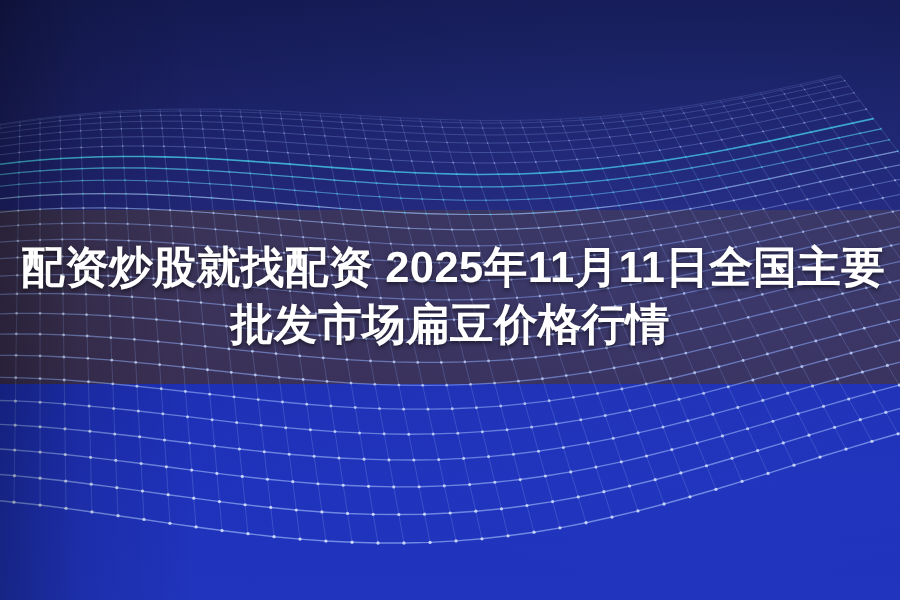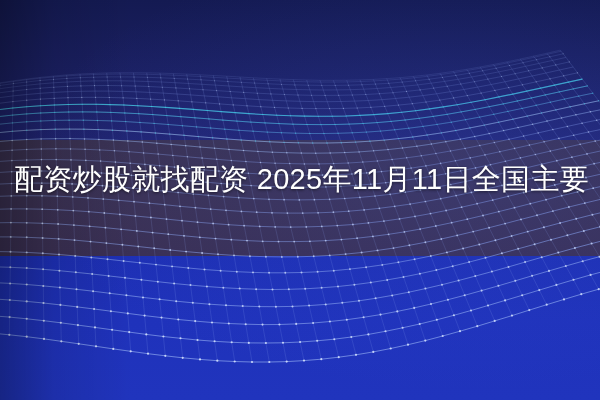--- a/index.html
+++ b/index.html
@@ -63,21 +63,21 @@
     width: 600px;
     text-align: center;
     padding: 0 14px;
     box-sizing: border-box;
   }
   .title-line {
     display: block;
     color: #ffffff;
     font-size: 29px;
     line-height: 38px;
-    font-weight: normal;
+    font-weight: bold;
     letter-spacing: 0.3px;
     white-space: nowrap;
     text-shadow: 0 1px 3px rgba(0,0,0,0.55);
   }
 </style>
 </head>
 <body>
 
 <div id="banner">
 
@@ -1057,15 +1057,16 @@
       <circle cx="546.7" cy="304.7" r="1.10" fill="#dce8ff" opacity="0.85"></circle>
       <circle cx="564.0" cy="299.4" r="1.10" fill="#dce8ff" opacity="0.85"></circle>
       <circle cx="581.3" cy="294.2" r="1.10" fill="#dce8ff" opacity="0.85"></circle>
       <circle cx="598.7" cy="289.2" r="1.10" fill="#dce8ff" opacity="0.85"></circle>
     </svg>
 
   <div class="edge-shade"></div>
 
   <div class="title-wrap">
     <span class="title-line">配资炒股就找配资 2025年11月11日全国主要</span>
+    <span class="title-line">批发市场扁豆价格行情</span>
   </div>
 
 </div>
 
 </body></html>

